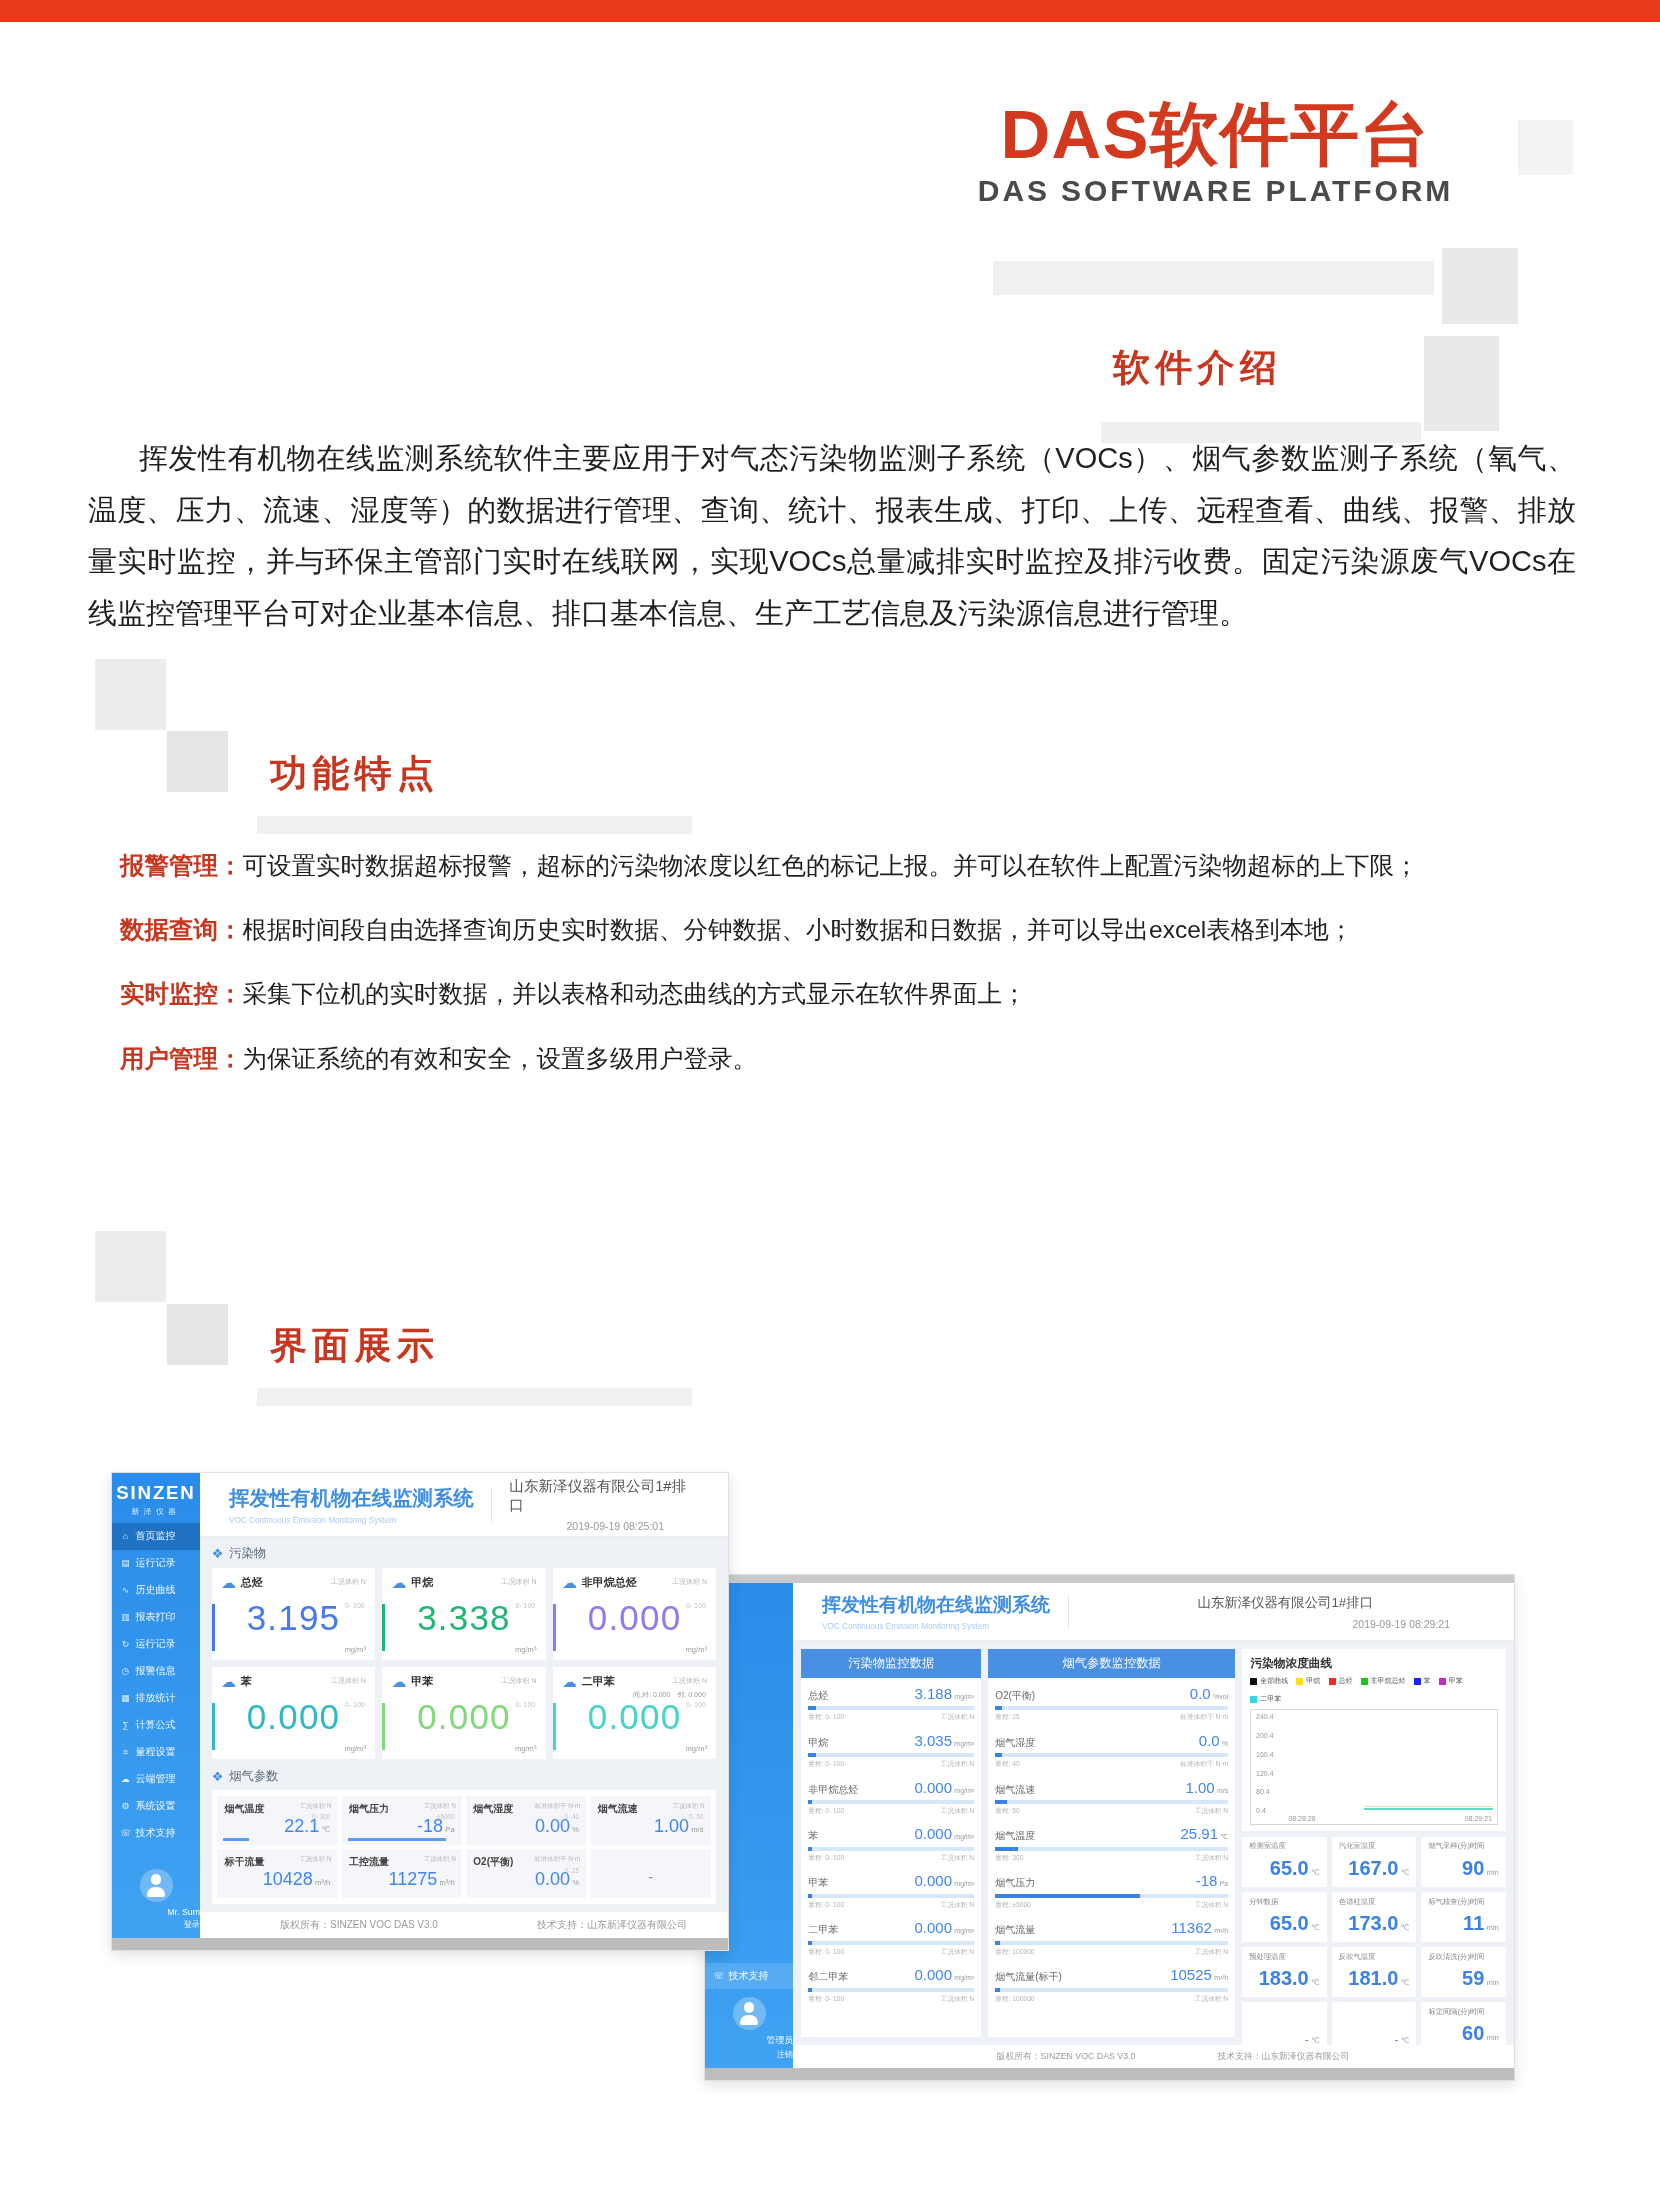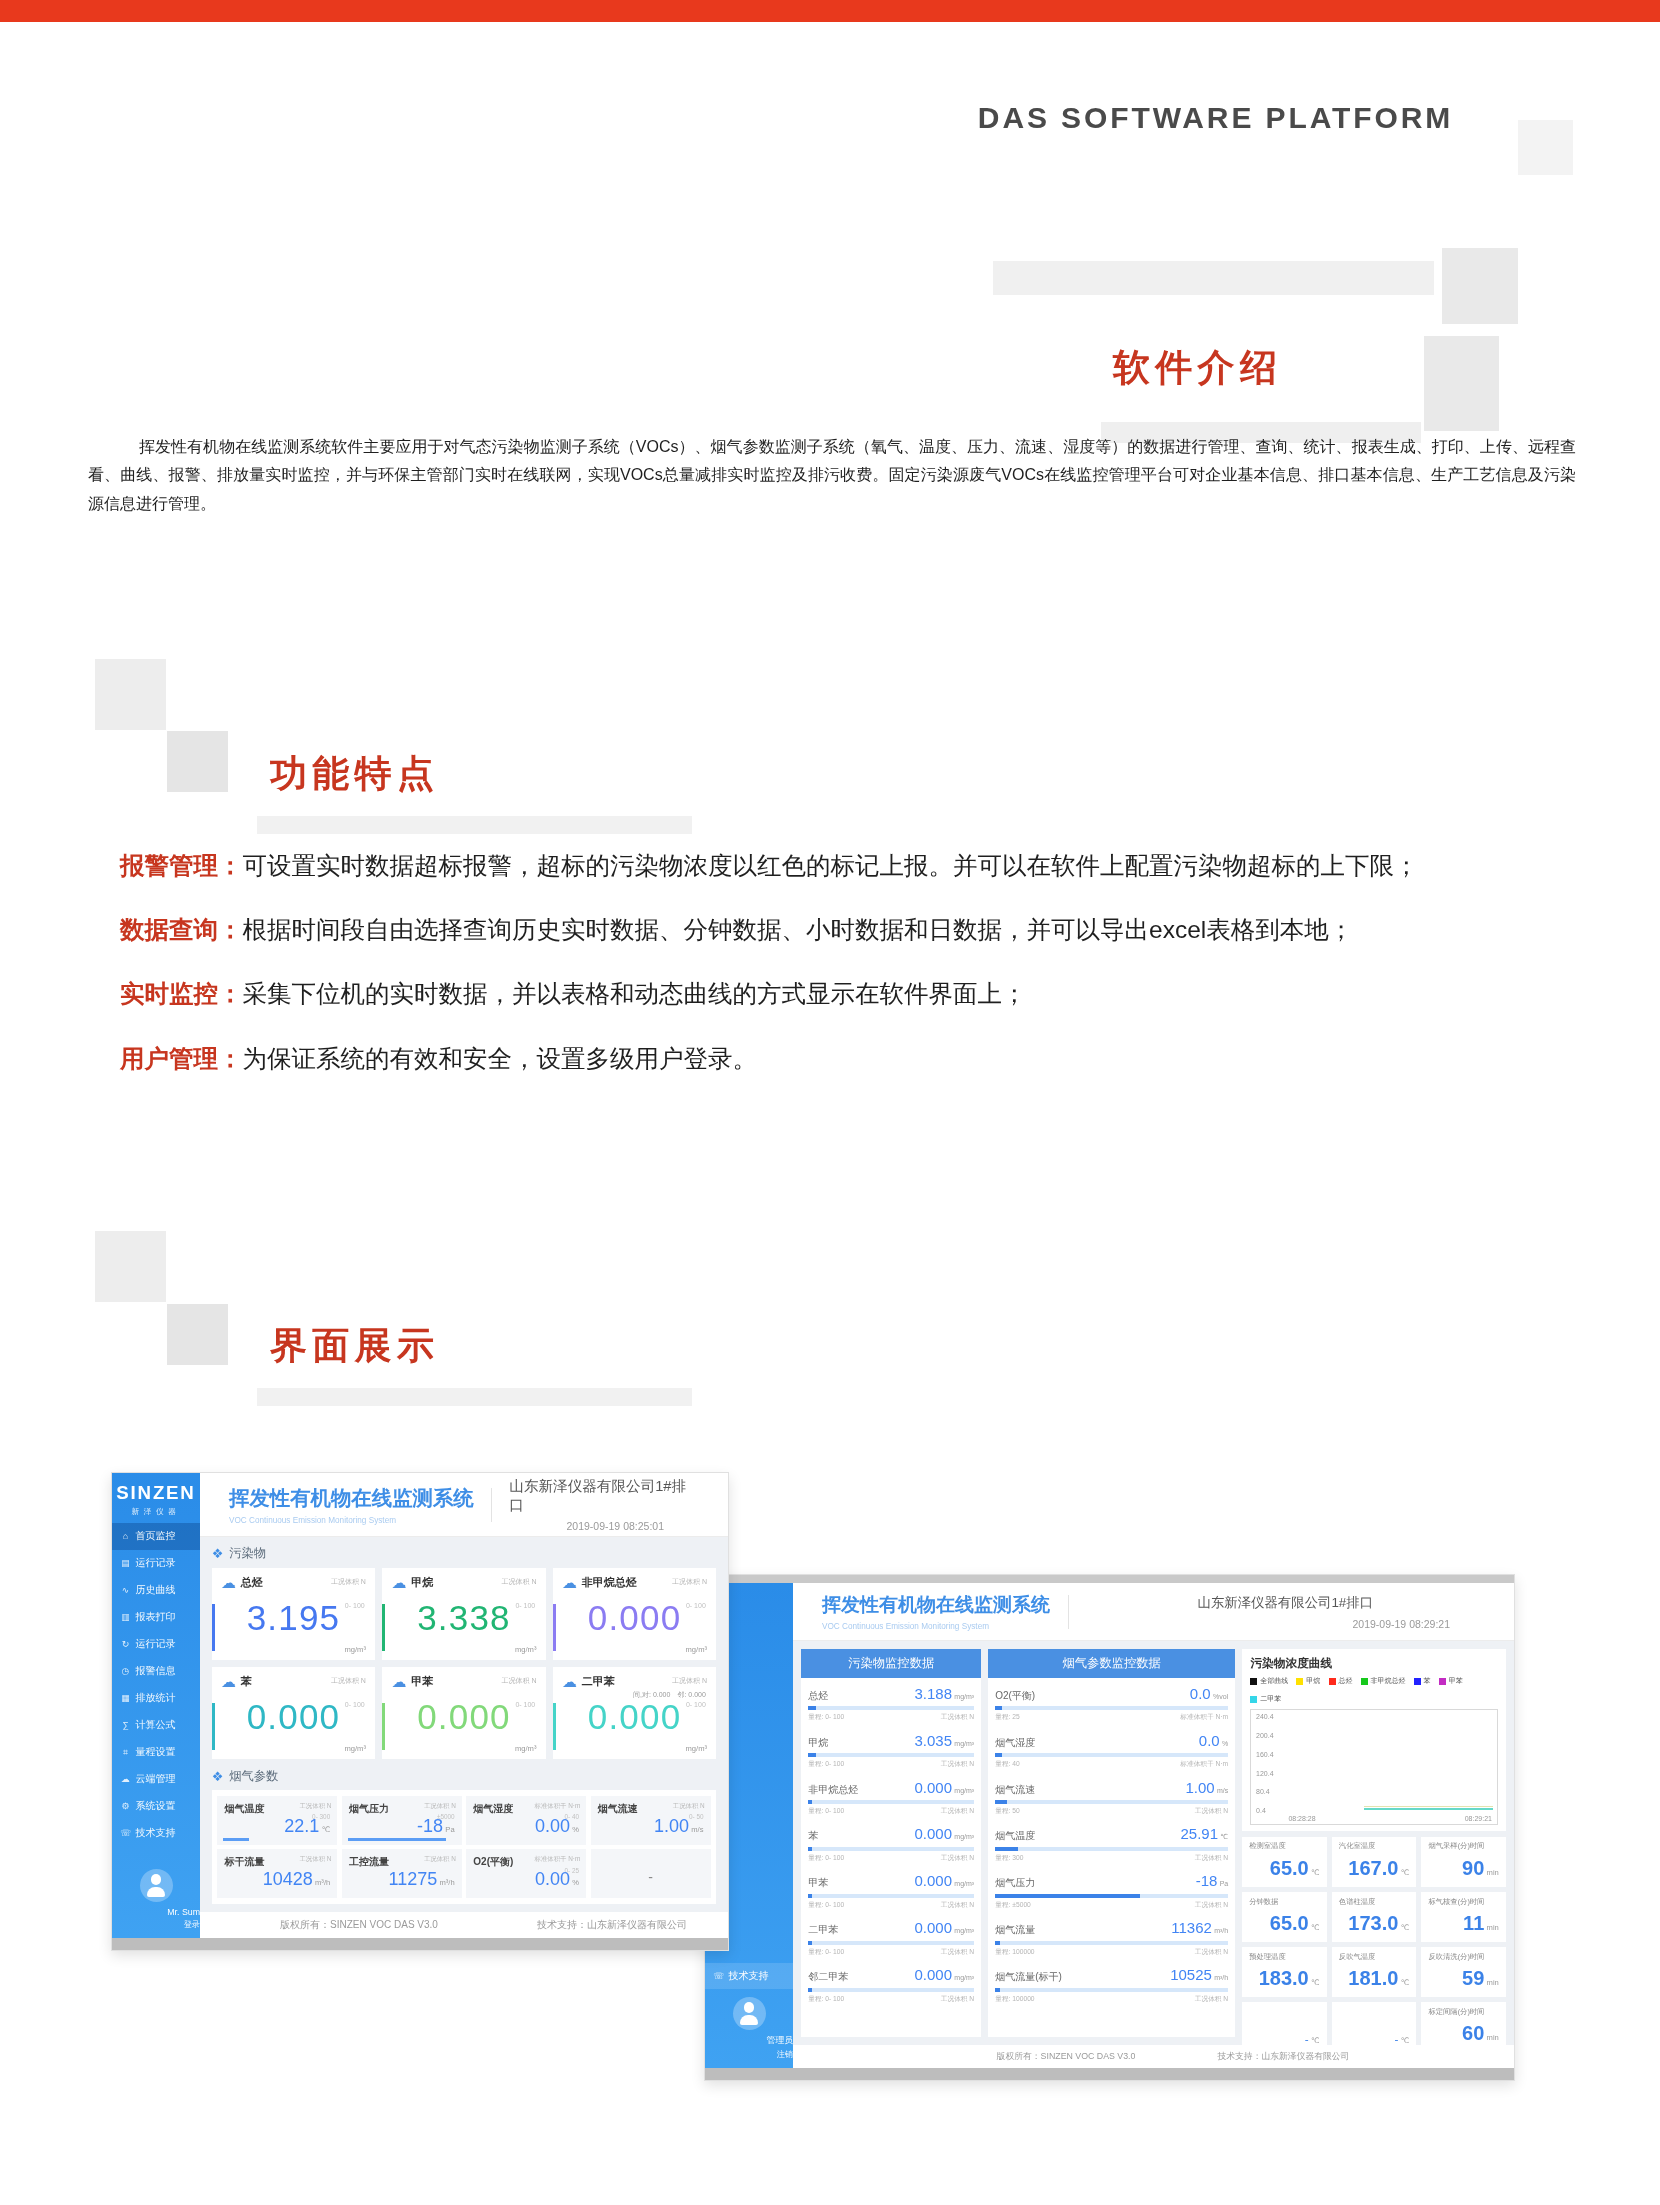--- a/index.html
+++ b/index.html
@@ -10,21 +10,21 @@
 
   .deco { position:absolute; background:#ededed; }
 
   
   .brand { position:absolute; left:900px; top:99px; width:631px; text-align:center; z-index:2; }
   .brand-title { font-size:69px; font-weight:bold; color:#d23a20; letter-spacing:1.2px; line-height:1.05; }
   .brand-sub { font-size:30px; color:#4a4a4a; letter-spacing:2.9px; font-weight:600; margin-top:2.3px; }
 
   .sec-heading { position:absolute; font-size:37px; font-weight:bold; color:#c7361f; letter-spacing:5.3px; z-index:2; }
 
-  .intro-par { position:absolute; left:88px; top:433px; width:1488px; font-size:16px; color:#1f1f1f;
+  .intro-par { position:absolute; left:88px; top:433px; width:1488px; font-size:29px; color:#1f1f1f;
     line-height:1.78; text-align:justify; text-indent:51px; z-index:2; }
 
   .features { position:absolute; left:120px; top:846px; width:1466px; z-index:2; }
   .feat { font-size:24.5px; line-height:1.62; color:#1f1f1f; margin-bottom:24.5px; text-align:justify; }
   .feat .flabel { color:#c7361f; font-weight:600; }
 
   
   .appwin { position:absolute; background:#fff; border:1.2px solid #e0e0e0; display:flex; flex-direction:column;
     box-shadow:0 4.7px 13px rgba(0,0,0,.12); }
   .app1 { left:111px; top:1472px; width:618px; height:479px; z-index:3; }
@@ -146,20 +146,21 @@
 
   <div class="topbar"></div>
 
   <div class="deco" style="left:1518px;top:120px;width:55px;height:55px;background:#f3f3f3;"></div>
   <div class="deco" style="left:993px;top:261px;width:441px;height:34px;background:#f0f0f0;"></div>
   <div class="deco" style="left:1442px;top:248px;width:76px;height:76px;background:#e9e9e9;"></div>
   <div class="deco" style="left:1424px;top:336px;width:75px;height:95px;background:#e9e9e9;"></div>
   <div class="deco" style="left:1101px;top:422px;width:320px;height:21px;background:#efefef;"></div>
 
   <div class="brand">
+    <div class="brand-title">DAS软件平台</div>
     <div class="brand-sub">DAS SOFTWARE PLATFORM</div>
   </div>
 
   <div class="sec-heading" style="left:1113px;top:343px;">软件介绍</div>
 
   <div class="intro-par">挥发性有机物在线监测系统软件主要应用于对气态污染物监测子系统（VOCs）、烟气参数监测子系统（氧气、温度、压力、流速、湿度等）的数据进行管理、查询、统计、报表生成、打印、上传、远程查看、曲线、报警、排放量实时监控，并与环保主管部门实时在线联网，实现VOCs总量减排实时监控及排污收费。固定污染源废气VOCs在线监控管理平台可对企业基本信息、排口基本信息、生产工艺信息及污染源信息进行管理。</div>
 
   <div class="deco" style="left:95px;top:659px;width:71px;height:71px;background:#ededed;"></div>
   <div class="deco" style="left:167px;top:731px;width:61px;height:61px;background:#e5e5e5;"></div>
   <div class="deco" style="left:257px;top:816px;width:435px;height:17.5px;background:#f1f1f1;"></div>

